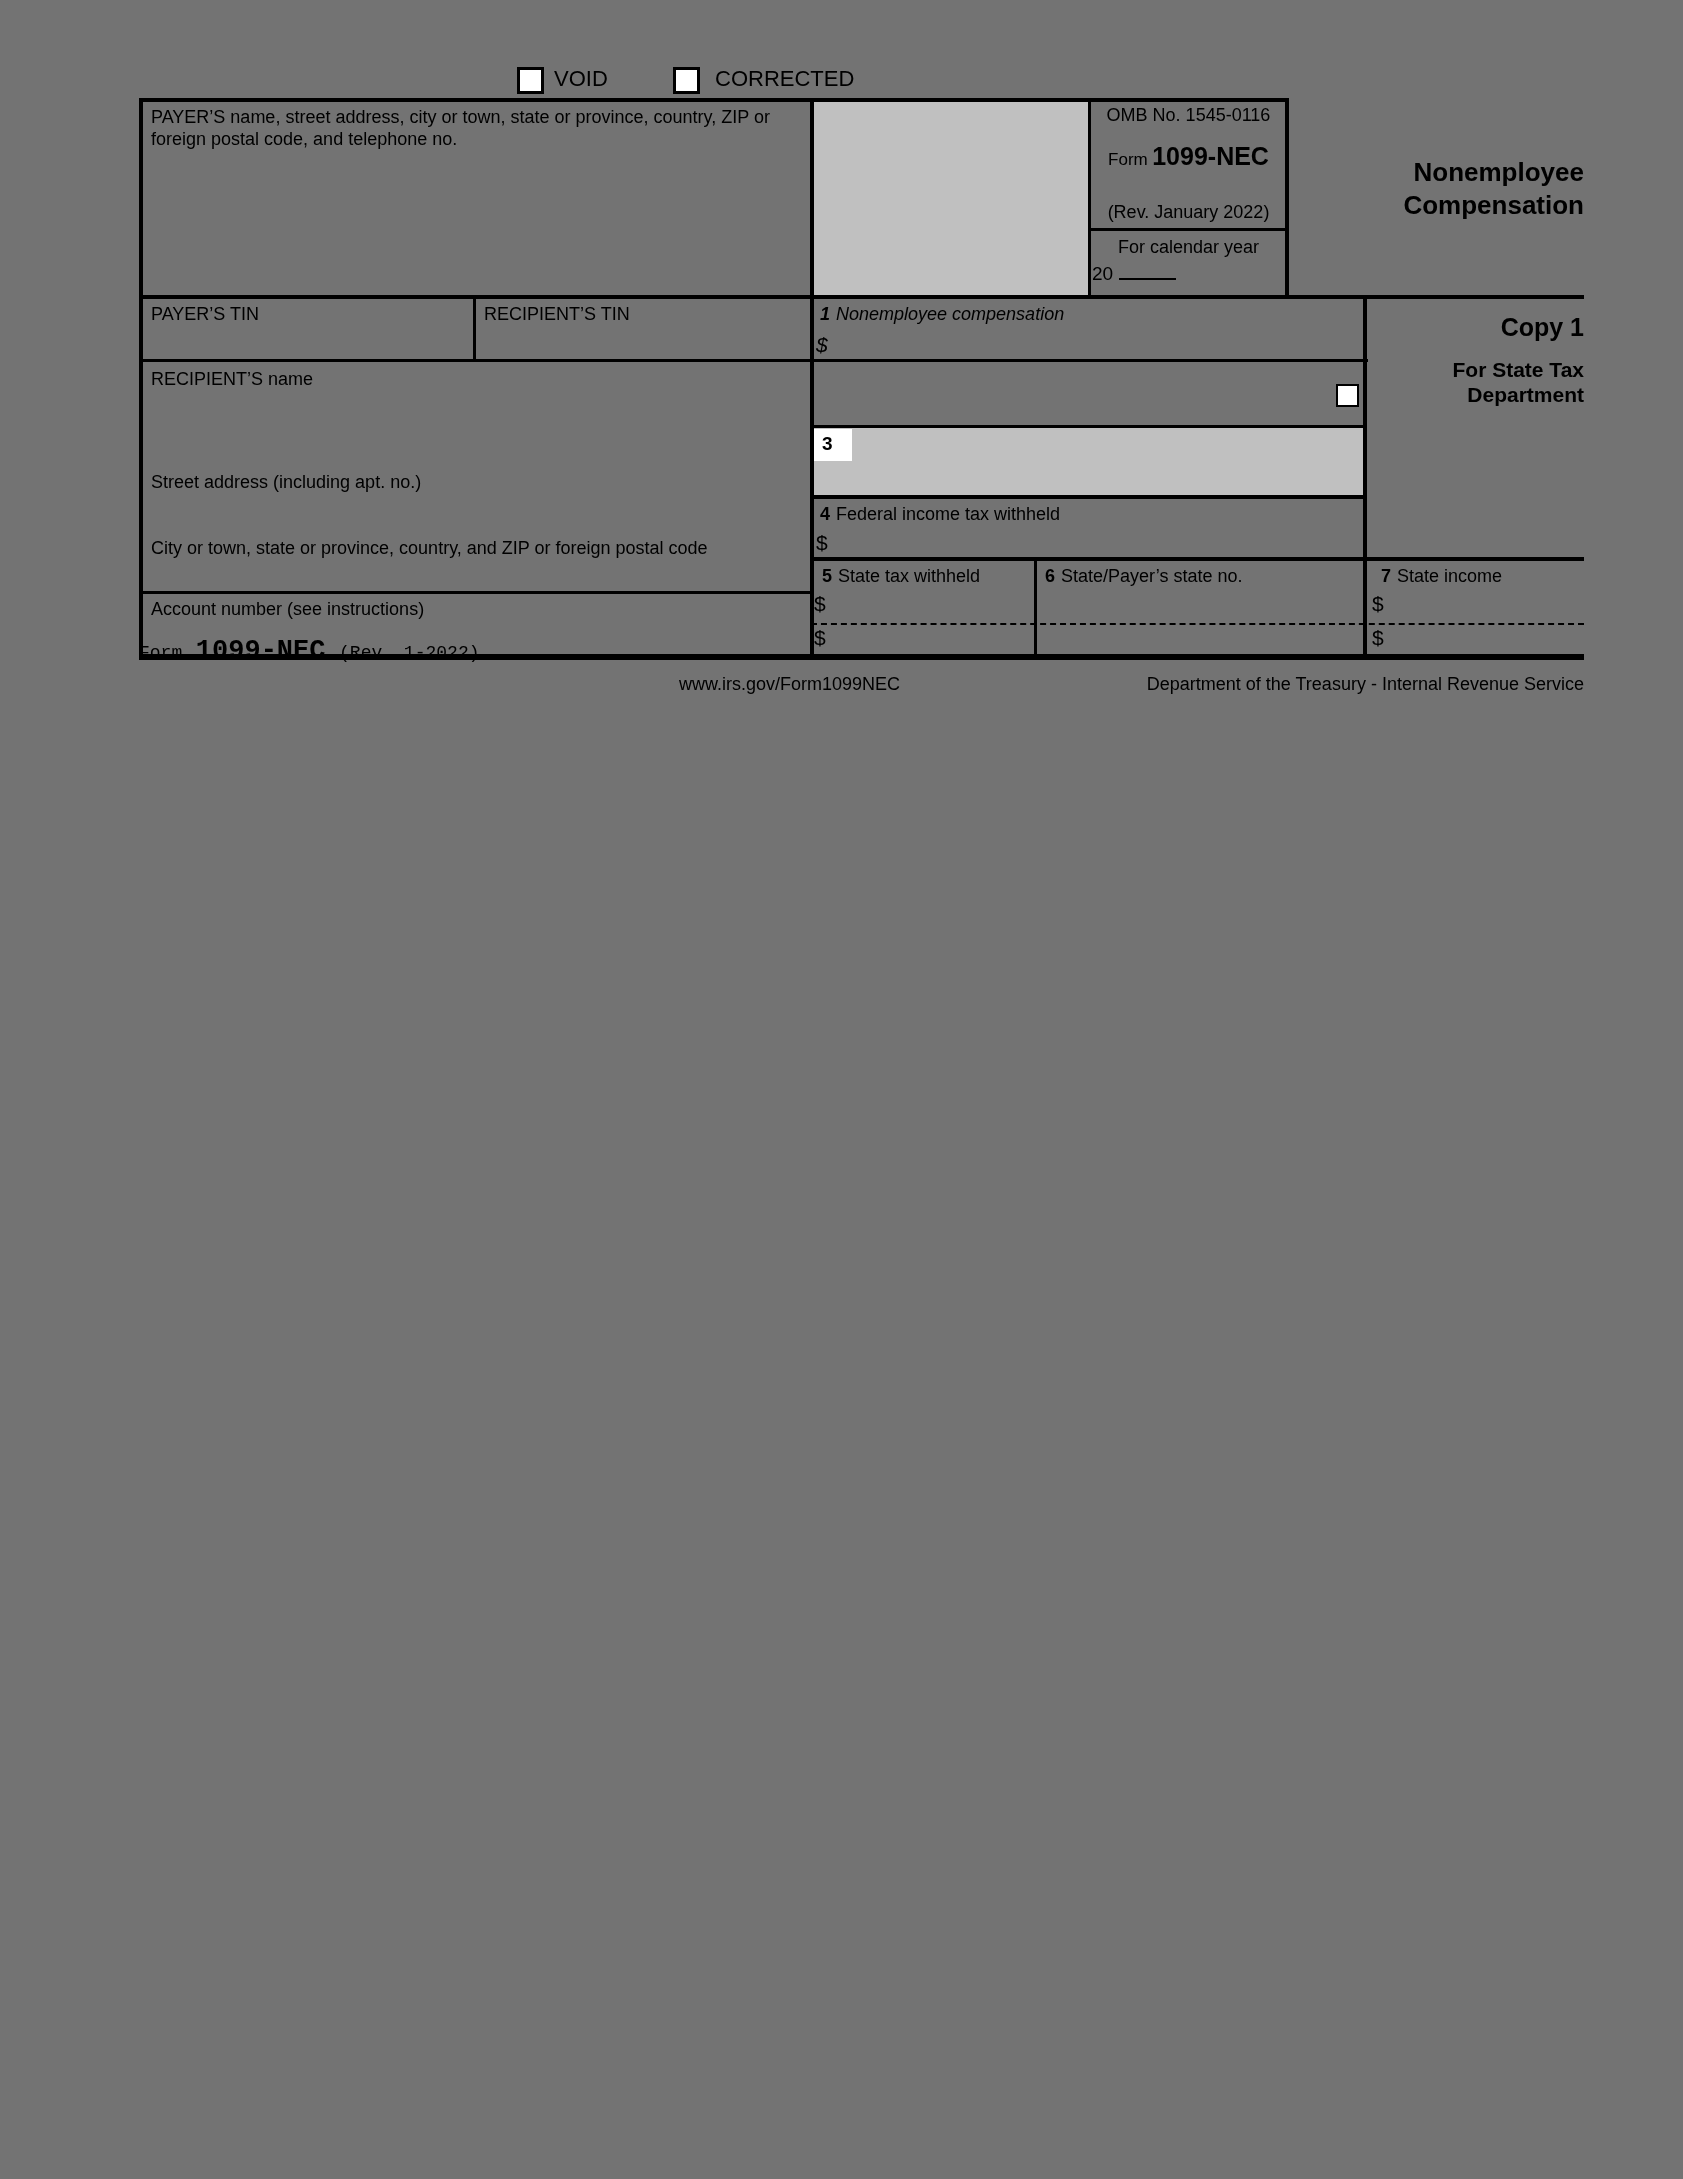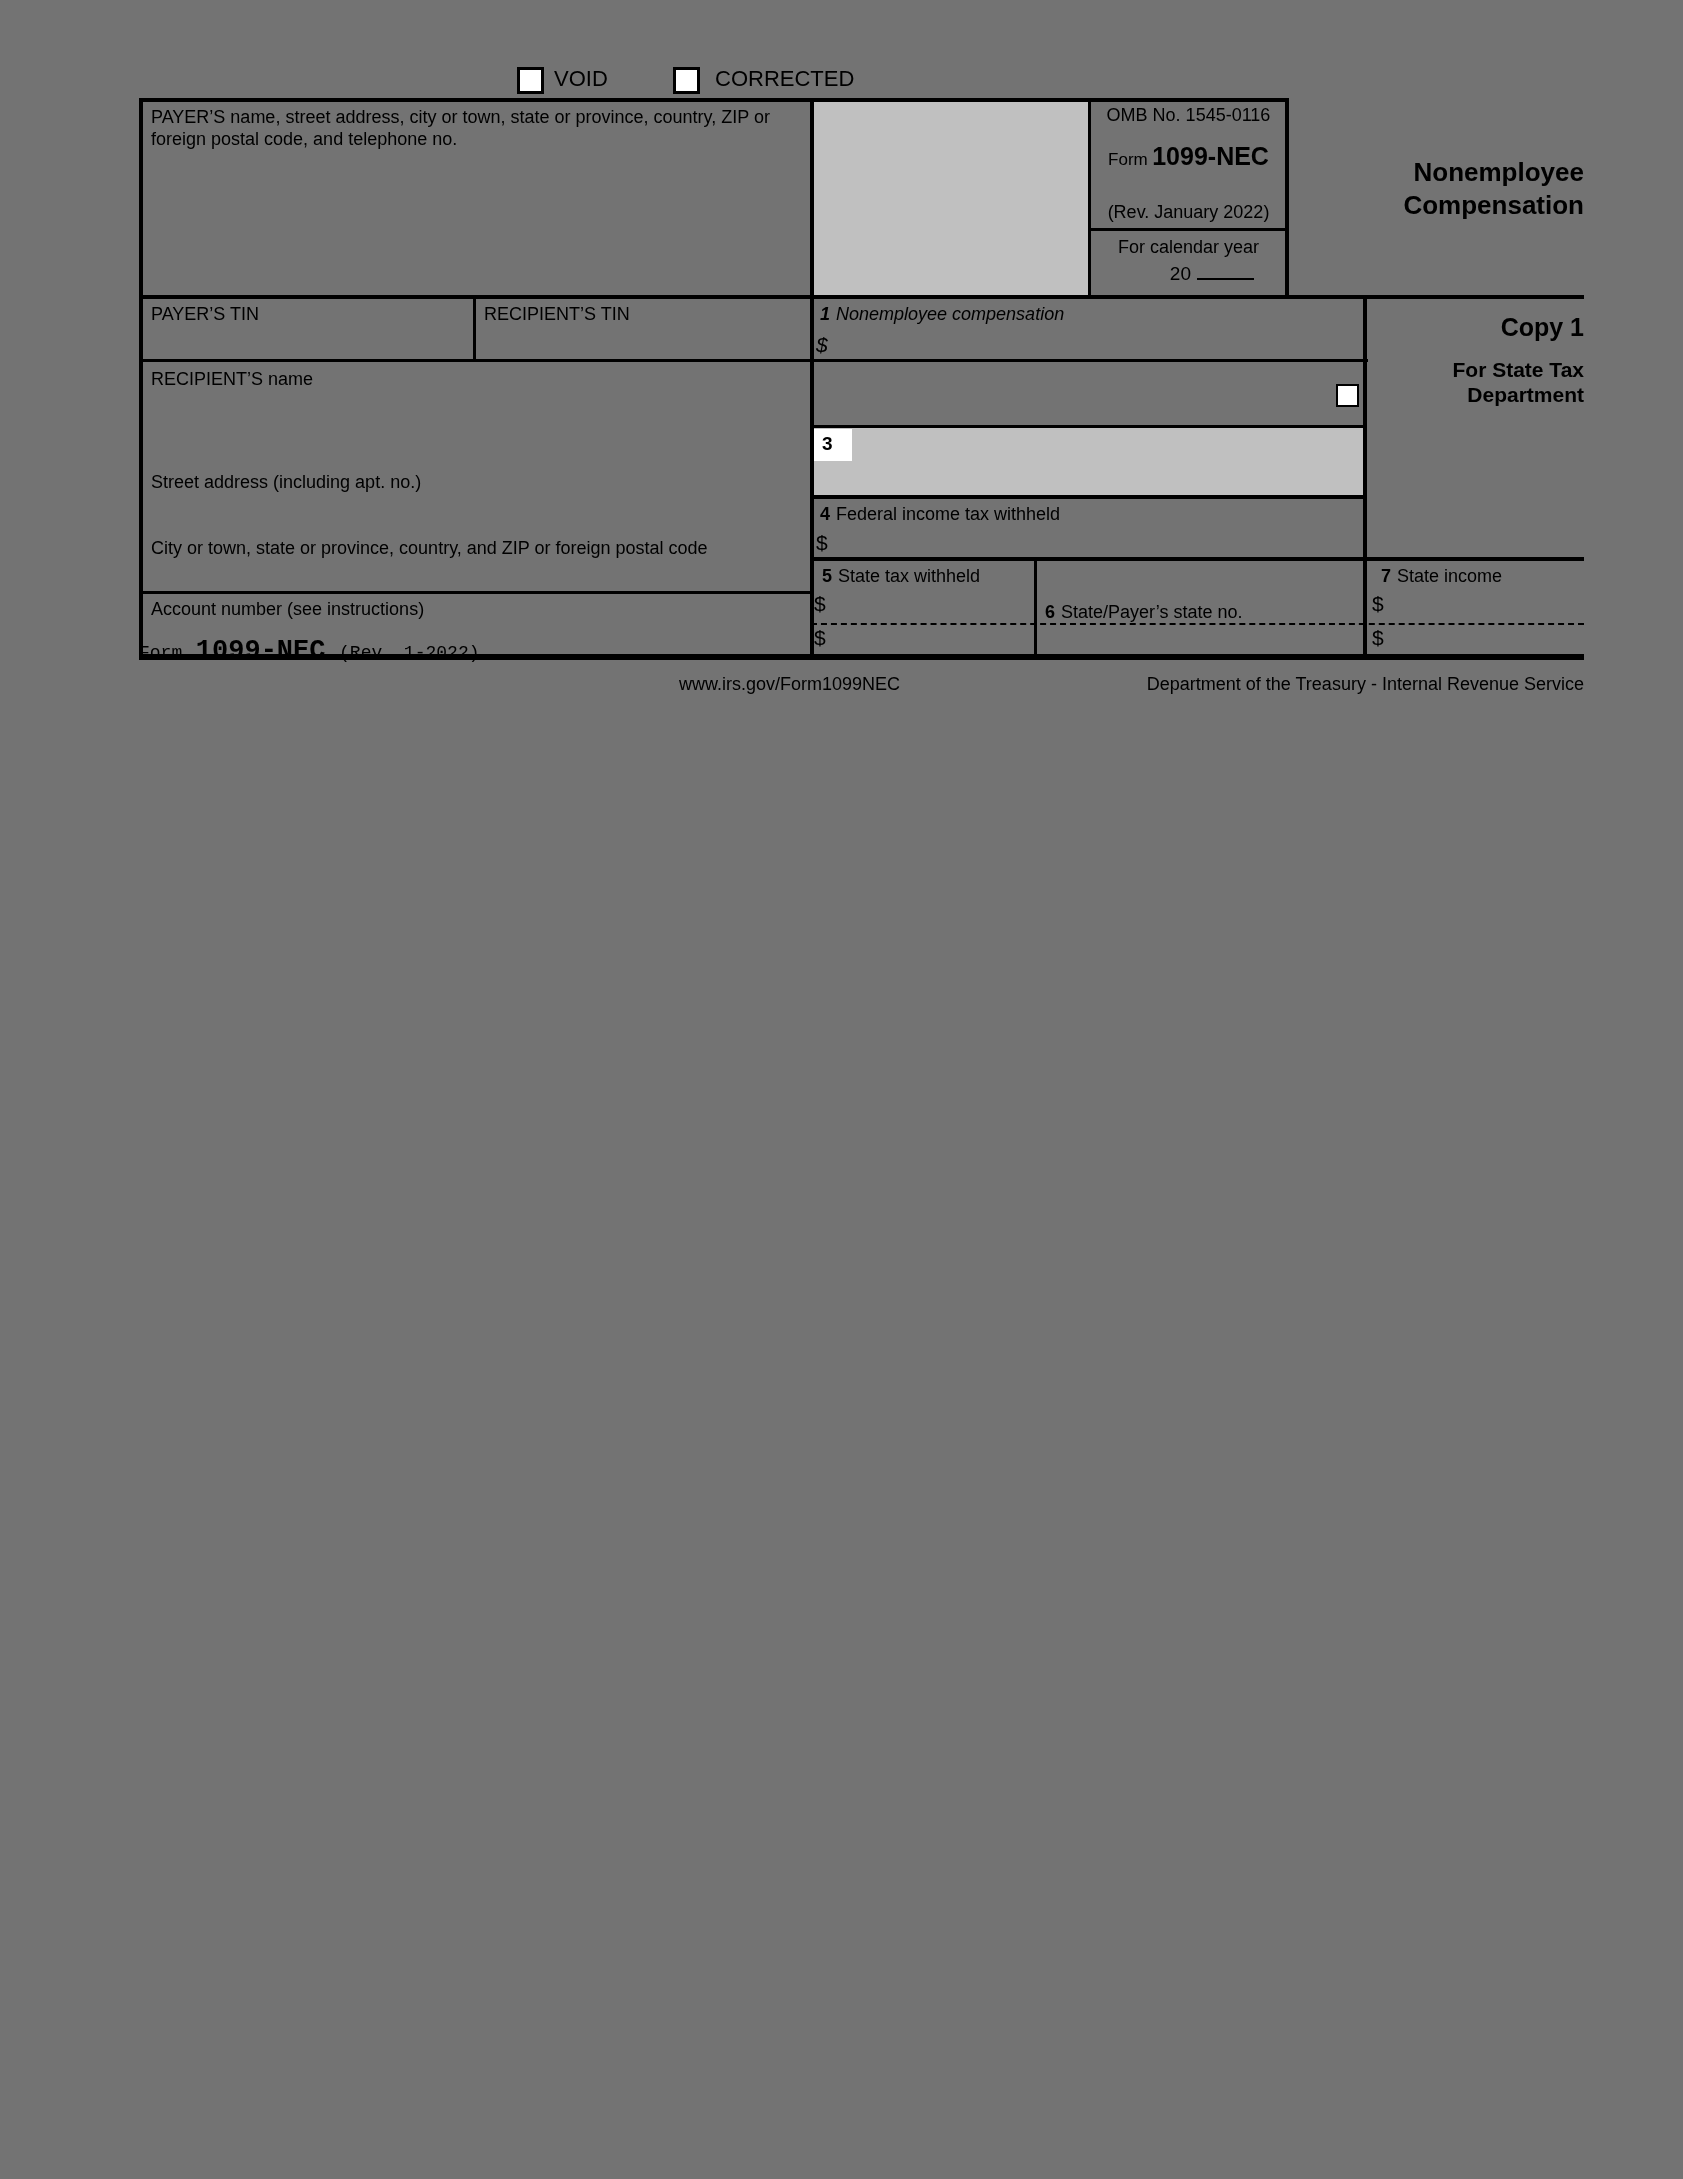--- a/index.html
+++ b/index.html
@@ -63,21 +63,21 @@
     <span class="lbl" style="left:8px;top:4px;width:648px;position:absolute;">PAYER’S name, street address, city or town, state or province, country, ZIP or foreign postal code, and telephone no.</span>
   </div>
 
   <div class="omb-center" style="top:105px;font-size:18px;">OMB No. 1545-0116</div>
   <div class="abs" style="left:1092px;top:142px;width:193px;text-align:center;">
     <span style="font-size:17px;">Form</span>
     <span style="font-size:25px;font-weight:700;">1099-NEC</span>
   </div>
   <div class="omb-center" style="top:202px;font-size:18px;">(Rev. January 2022)</div>
   <div class="omb-center" style="top:237px;font-size:18px;">For calendar year</div>
-  <div class="abs" style="left:1092px;top:260px;width:162px;text-align:right;">
+  <div class="abs" style="left:1092px;top:260px;width:162px;text-align:left;">
     <span style="font-size:19px;">20</span><span style="display:inline-block;width:57px;border-bottom:2px solid #000;height:18px;margin-left:6px;"></span>
   </div>
 
   <div class="big-title" style="top:156px;font-size:26px;line-height:33px;">
     <div>Nonemployee</div>
     <div>Compensation</div>
   </div>
 
   <div class="field" style="left:143px;top:299px;width:331px;height:60px;">
     <span class="lbl" style="left:8px;top:4px;position:absolute;">PAYER’S TIN</span>
@@ -119,21 +119,21 @@
   <div class="field" style="left:143px;top:594px;width:667px;height:52px;">
     <span class="lbl" style="left:8px;top:4px;position:absolute;">Account number (see instructions)</span>
   </div>
 
   <div class="field" style="left:814px;top:561px;width:220px;height:93px;">
     <span class="lbl" style="left:8px;top:4px;position:absolute;"><span class="num">5</span><span>State tax withheld</span></span>
     <span class="dollar" style="left:0px;top:31px;">$</span>
     <span class="dollar" style="left:0px;top:65px;">$</span>
   </div>
 
-  <div class="field" style="left:1037px;top:561px;width:327px;height:66px;margin-top:36px;">
+  <div class="field" style="left:1037px;top:561px;width:327px;height:66px;">
     <span class="lbl" style="left:8px;top:4px;position:absolute;"><span class="num">6</span><span>State/Payer’s state no.</span></span>
   </div>
 
   <div class="field" style="left:1369px;top:561px;width:215px;height:93px;">
     <span class="lbl" style="left:12px;top:4px;position:absolute;"><span class="num">7</span><span>State income</span></span>
     <span class="dollar" style="left:3px;top:31px;">$</span>
     <span class="dollar" style="left:3px;top:65px;">$</span>
   </div>
 
   <div class="abs" style="left:139px;top:636px;font-family:Liberation Mono, monospace;">

